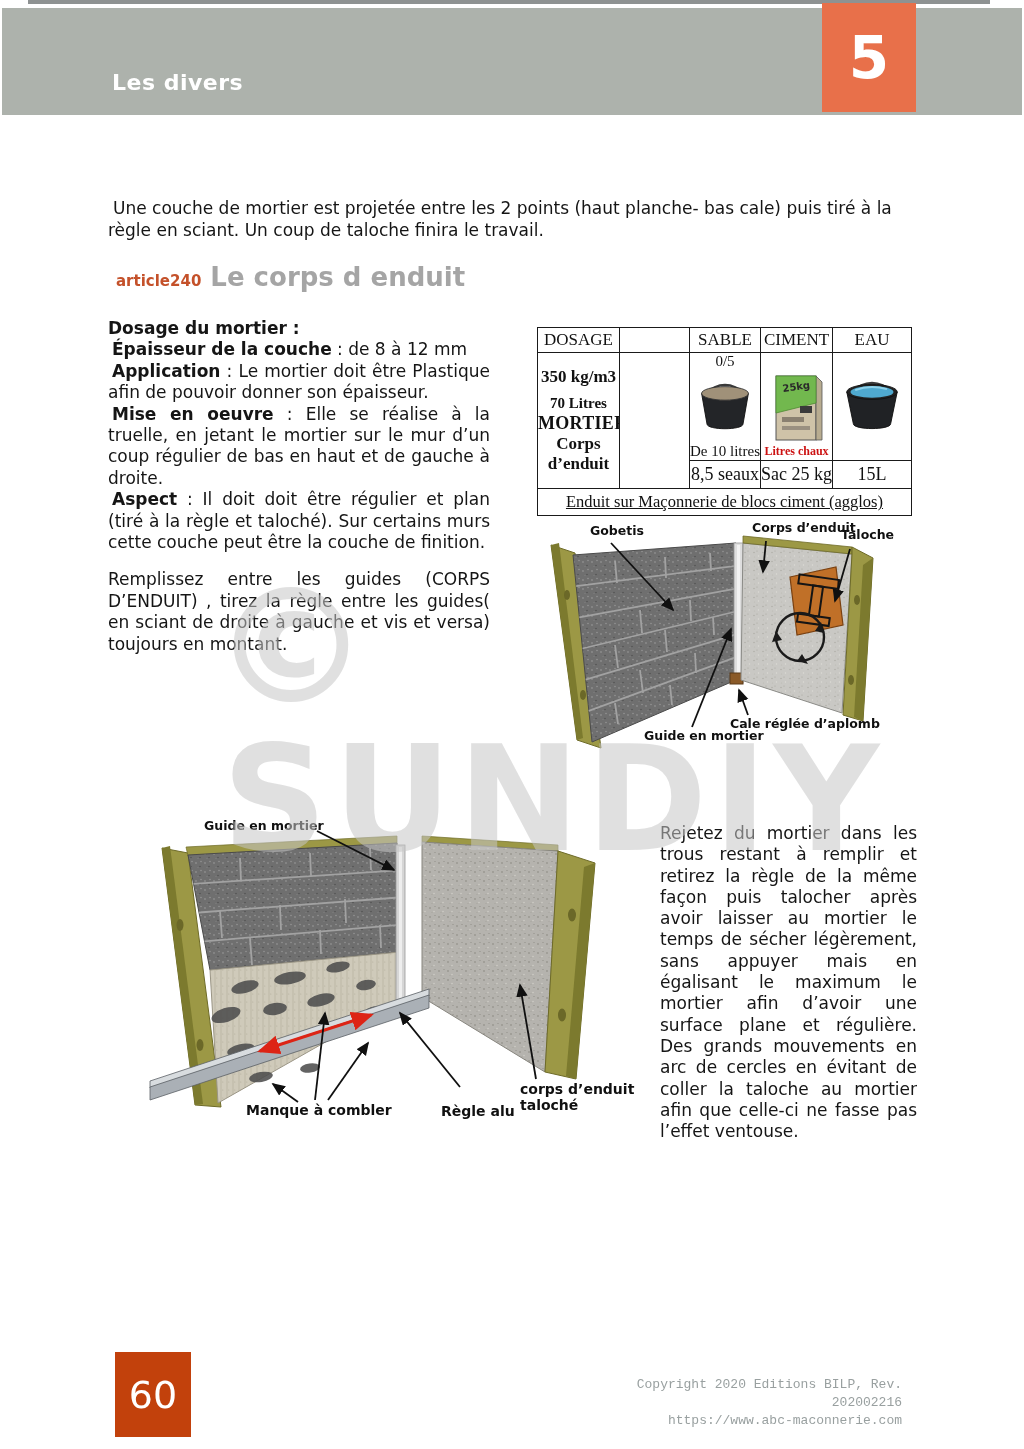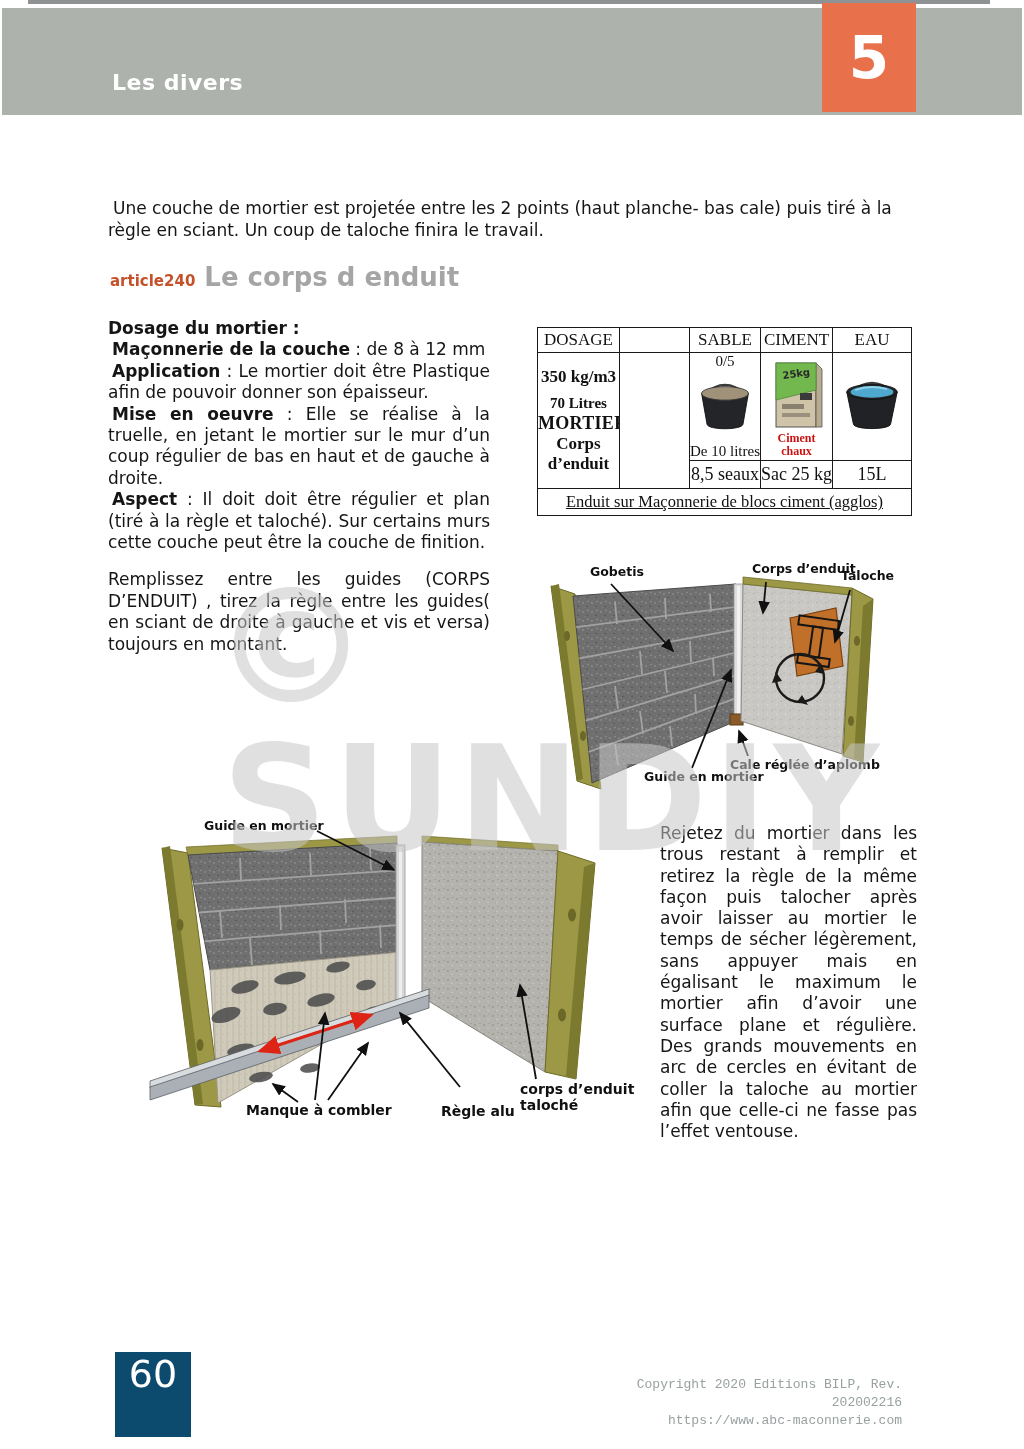--- a/index.html
+++ b/index.html
@@ -9,21 +9,21 @@
   #topstrip{position:absolute;left:28px;top:0;width:962px;height:4px;background:#8e9292;}
   
   #band{position:absolute;left:2px;top:8px;width:1020px;height:107px;background:#adb2ac;}
   #hdr-title{position:absolute;left:112px;top:70px;font-size:22px;font-weight:bold;color:#ffffff;letter-spacing:.5px;}
   #chapter{position:absolute;left:822px;top:3px;width:94px;height:109px;background:#e8704a;
            display:flex;align-items:center;justify-content:center;}
   #chapter span{font-size:58px;font-weight:bold;color:#ffffff;line-height:1;}
   
   #intro{position:absolute;left:108px;top:180px;width:810px;font-size:17px;line-height:22px;text-indent:5px;}
   
-  #sect{position:absolute;left:110px;top:262px;white-space:nowrap;}
+  #sect{position:absolute;left:116px;top:262px;white-space:nowrap;}
   #sect .artid{font-size:15px;font-weight:bold;color:#c4512a;vertical-align:baseline;}
   #sect .sttl{font-size:26px;font-weight:bold;color:#a5a5a5;margin-left:9px;}
   
   #leftcol{position:absolute;left:108px;top:318px;width:382px;font-size:17px;line-height:21.4px;text-align:justify;}
   #leftcol p{margin:0;}
   #leftcol .p1{margin-bottom:19px;}
   #leftcol .dosage-h{font-weight:bold;text-align:left;}
   #leftcol .item{text-indent:4px;}
   #leftcol .p2{margin-top:16px;}
   
@@ -40,33 +40,33 @@
   .dos2{font-weight:bold;font-size:15px;}
   .dos3{font-weight:bold;font-size:18px;letter-spacing:.3px;}
   .dos4{font-weight:bold;font-size:17px;}
   .imgcell{display:flex;flex-direction:column;align-items:center;justify-content:space-between;height:107px;}
   .sable-top{font-size:15px;line-height:16px;}
   .sable-bot{font-size:15px;line-height:17px;}
   .ciment-label{font-size:12px;font-weight:bold;color:#cc1111;line-height:13px;margin-bottom:2px;}
   
   .diag{position:absolute;}
   .dlabel{position:absolute;font-size:12.5px;font-weight:bold;color:#101010;white-space:nowrap;line-height:1.15;}
-  #diag1{left:545px;top:546px;width:460px;height:285px;}
+  #diag1{left:545px;top:505px;width:460px;height:285px;}
   #diag2{left:140px;top:815px;width:500px;height:325px;}
   .diag svg{position:absolute;left:0;top:0;}
   
   #rightcol{position:absolute;left:660px;top:806px;width:257px;font-size:17px;line-height:21.3px;text-align:justify;}
   
   .wm{position:absolute;color:rgba(198,198,198,0.55);font-weight:bold;pointer-events:none;z-index:40;
       font-family:"DejaVu Sans","Liberation Sans",sans-serif;}
   #wm-text{left:222px;top:726px;font-size:146px;letter-spacing:6px;line-height:1;}
   #wm-c{left:212px;top:568px;font-size:158px;line-height:1;}
   
-  #pagenum{position:absolute;left:115px;top:1352px;width:76px;height:85px;background:#0c4a6e;
-           display:flex;justify-content:center;}
+  #pagenum{position:absolute;left:115px;top:1352px;width:76px;height:85px;background:#c2410c;
+           display:flex;align-items:center;justify-content:center;}
   #pagenum span{color:#ffffff;font-size:38px;}
   #copyright{position:absolute;left:560px;top:1376px;width:342px;text-align:right;
              font-size:13px;line-height:18px;color:#99a0a0;font-family:Liberation Mono, monospace;}
 </style>
 </head>
 <body>
 
 <div id="page">
 
   <div id="topstrip"></div>
@@ -78,21 +78,21 @@
   </div>
 
   <p id="intro">Une couche de mortier est projetée entre les 2 points (haut planche- bas cale) puis tiré à la règle en sciant. Un coup de taloche finira le travail.</p>
 
   <div id="sect">
     <span class="artid">article240</span><span class="sttl">Le corps d enduit</span>
   </div>
 
   <div id="leftcol">
     <p class="dosage-h">Dosage du mortier :</p>
-    <p class="item"><b>Maçonnerie de la couche</b><span> : de 8 à 12 mm</span></p>
+    <p class="item"><b>Épaisseur de la couche</b><span> : de 8 à 12 mm</span></p>
     <p class="item"><b>Application</b><span> : Le mortier doit être Plastique afin de pouvoir donner son épaisseur.</span></p>
     <p class="item"><b>Mise en oeuvre</b><span> : Elle se réalise à la truelle, en jetant le mortier sur le mur d’un coup régulier de bas en haut et de gauche à droite.</span></p>
     <p class="item"><b>Aspect</b><span> : Il doit doit être régulier et plan (tiré à la règle et taloché). Sur certains murs cette couche peut être la couche de finition.</span></p>
     <p class="p2">Remplissez entre les guides (CORPS D’ENDUIT) , tirez la règle entre les guides( en sciant de droite à gauche et vis et versa) toujours en montant.</p>
   </div>
 
   <div id="dtable">
     <table>
       <colgroup>
           <col style="width:82px">
@@ -133,21 +133,21 @@
           <div class="imgcell" style="justify-content:flex-end;">
             <svg width="54" height="72" viewBox="0 0 54 72">
               <rect x="6" y="3" width="40" height="64" fill="#cfc3a8" stroke="#555" stroke-width="1"></rect>
               <polygon points="46,3 52,9 52,67 46,67" fill="#b8ac90" stroke="#555" stroke-width="0.8"></polygon>
               <polygon points="6,3 46,3 46,30 6,40" fill="#72b84e" stroke="#4c8a32" stroke-width="0.8"></polygon>
               <text x="13" y="19" transform="rotate(-8 13 19)" font-size="10" font-weight="bold" fill="#2a2a2a" font-family="DejaVu Sans, sans-serif">25kg</text>
               <rect x="12" y="44" width="22" height="5" fill="#8a8070"></rect>
               <rect x="12" y="53" width="28" height="4" fill="#9a9080"></rect>
               <rect x="30" y="33" width="12" height="7" fill="#3a3a3a"></rect>
             </svg>
-            <div class="ciment-label">Ciment chaux</div>
+            <div class="ciment-label">Litres chaux</div>
           </div>
         </td>
         <td>
           <svg width="62" height="56" viewBox="0 0 64 60">
             <path d="M9,17 Q32,-4 55,17" stroke="#3a3a3a" stroke-width="2.5" fill="none"></path>
             <path d="M5,16 L12,50 C12,57 52,57 52,50 L59,16 Z" fill="#202225" stroke="#111" stroke-width="1"></path>
             <ellipse cx="32" cy="16" rx="27" ry="8" fill="#222" stroke="#111"></ellipse>
             <ellipse cx="32" cy="16" rx="23" ry="6.3" fill="#4fa9cf"></ellipse>
             <path d="M14,14 Q30,8 48,13" stroke="#8fd2ea" stroke-width="2" fill="none"></path>
           </svg>

